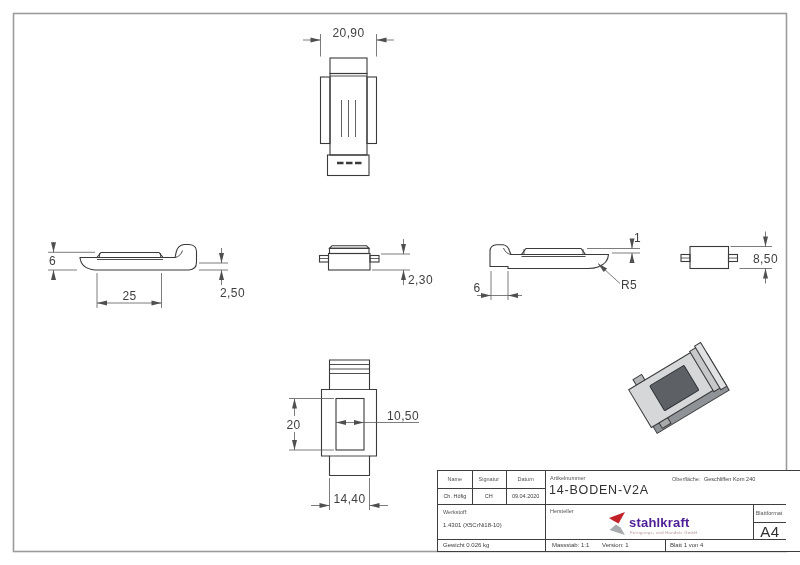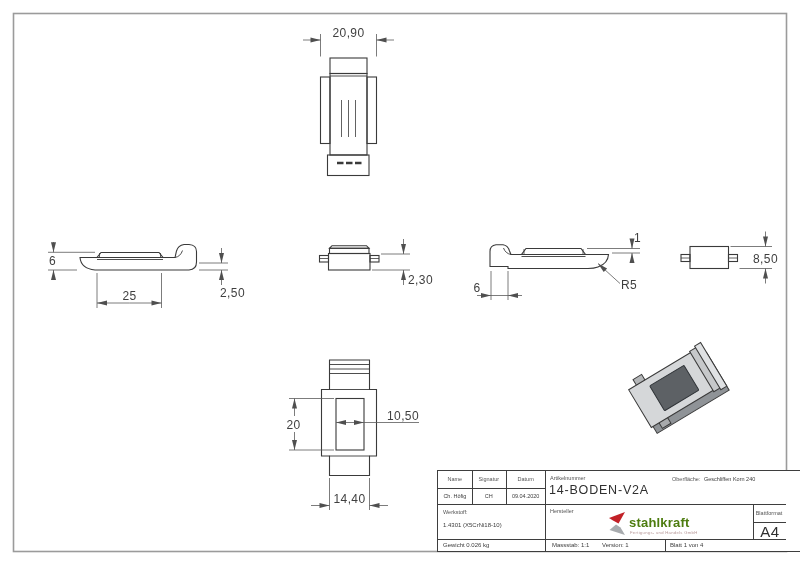--- a/index.html
+++ b/index.html
@@ -11,21 +11,21 @@
   .tblock{position:absolute;left:437px;top:470px;width:383px;height:81.5px;
           box-sizing:border-box;border:1px solid #3e3e3e;background:#fff;color:#4a4a4a;}
   .tl{position:absolute;background:#3e3e3e;}
   .cell{position:absolute;display:flex;align-items:center;justify-content:center;
         font-size:5.5px;color:#555;white-space:nowrap;}
   .lab{position:absolute;font-size:5.5px;color:#555;white-space:nowrap;}
   .val{position:absolute;font-size:6px;color:#3c3c3c;white-space:nowrap;}
   .artnr{position:absolute;left:111px;top:12px;font-size:12.5px;letter-spacing:0.8px;color:#2f2f2f;}
   .a4{position:absolute;left:314.5px;top:51.5px;width:35px;height:17.5px;display:flex;
       align-items:center;justify-content:center;font-size:15px;color:#2f2f2f;letter-spacing:0.5px;}
-  .logo-text{position:absolute;left:191px;top:44px;font-size:13px;font-weight:bold;color:#4d7c0f;letter-spacing:0.2px;}
+  .logo-text{position:absolute;left:191px;top:44px;font-size:13px;font-weight:bold;color:#4c1d95;letter-spacing:0.2px;}
   .logo-sub{position:absolute;left:192px;top:59px;font-size:4.2px;color:#b59595;letter-spacing:0.3px;}
   .logo-glyph{position:absolute;left:170px;top:41px;}
 </style>
 </head>
 <body>
 
 <svg width="800" height="565" viewBox="0 0 800 565">
   <defs>
     <marker id="ah" markerUnits="userSpaceOnUse" markerWidth="11" markerHeight="8" refX="10.5" refY="4" orient="auto">
       <path d="M10.5,4 L0.5,1.5 L0.5,6.5 Z" fill="#4f4f4f"></path>

